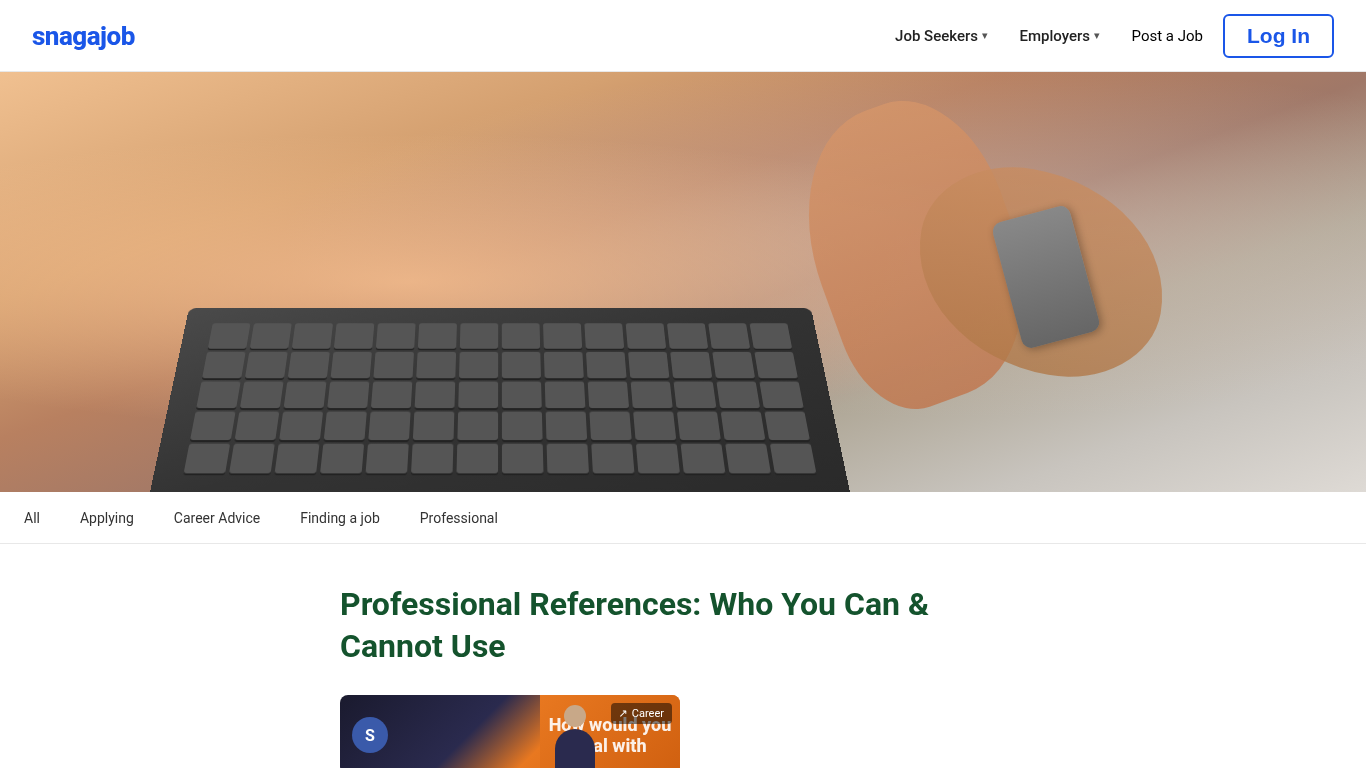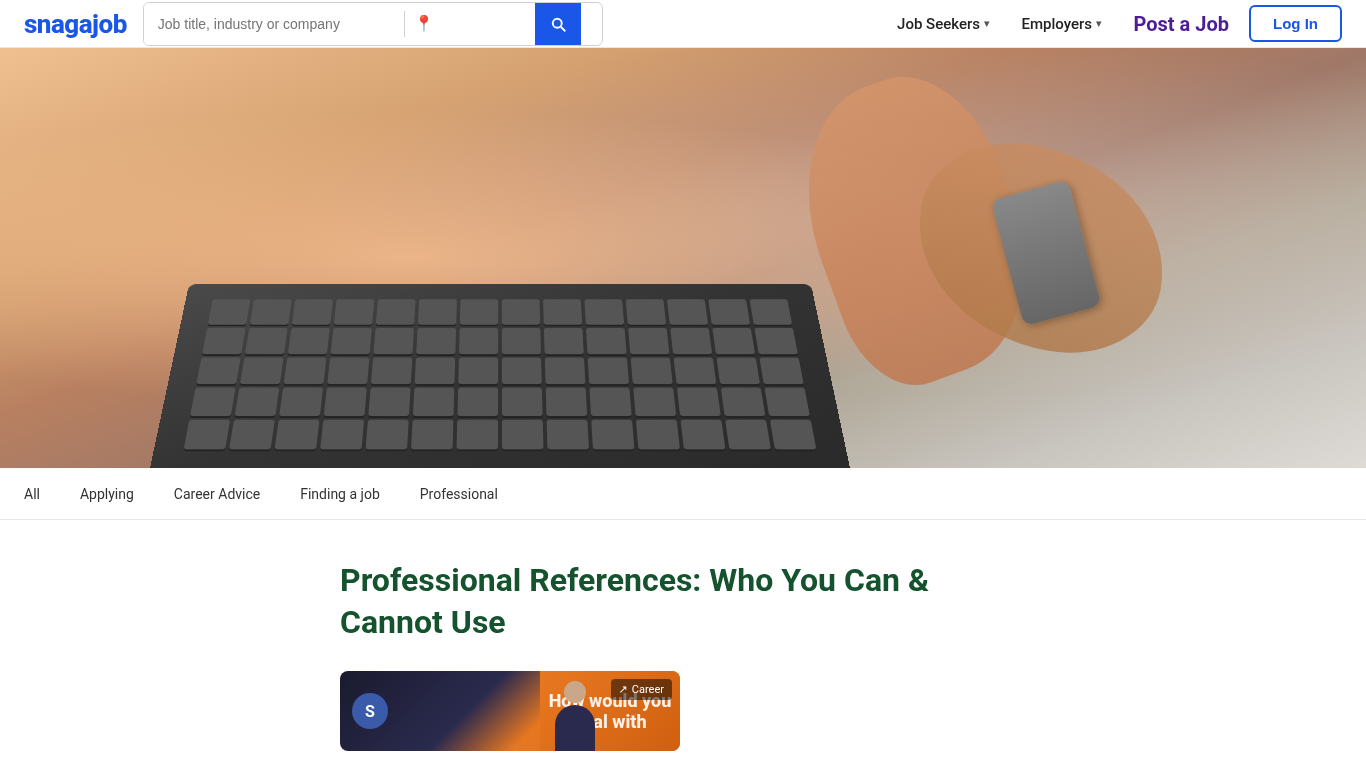--- a/index.html
+++ b/index.html
@@ -12,25 +12,25 @@
       font-family: -apple-system, BlinkMacSystemFont, 'Segoe UI', Roboto, sans-serif;
       width: 1366px;
       overflow-x: hidden;
       background: #fff;
     }
 
     
     .header {
       display: flex;
       align-items: center;
-      padding: 0 24px;
-      height: 48px;
+      padding: 0 32px;
+      height: 72px;
       background: #fff;
       border-bottom: 1px solid #e8e8e8;
-      gap: 16px;
+      gap: 28px;
     }
 
     .logo {
       font-size: 26px;
       font-weight: 800;
       color: #1a56e8;
       letter-spacing: -0.5px;
       text-decoration: none;
       white-space: nowrap;
       flex-shrink: 0;
@@ -129,35 +129,35 @@
       font-weight: 500;
       justify-content: flex-end;
     }
 
     .nav-item .chevron {
       font-size: 11px;
       color: #555;
     }
 
     .post-job-link {
-      font-size: 20px;
-      color: #4c1d95;
-      font-weight: 700;
+      font-size: 15px;
+      color: #000000;
+      font-weight: 400;
       cursor: pointer;
       padding: 8px 12px;
       white-space: nowrap;
     }
 
     .login-btn {
       border: 2px solid #1a56e8;
       background: #fff;
       color: #1a56e8;
       padding: 8px 22px;
       border-radius: 6px;
-      font-size: 15px;
+      font-size: 21px;
       font-weight: 600;
       cursor: pointer;
       white-space: nowrap;
     }
 
     
     .hero {
       width: 1366px;
       height: 420px;
       background: linear-gradient(135deg, #f5c9a0 0%, #e8a87c 20%, #d4956a 35%, #c08060 45%, #a0887a 60%, #b8b0aa 75%, #d0cdc8 90%, #e8e5e0 100%);
@@ -384,33 +384,20 @@
   </style>
 </head>
 <body>
 
 <header class="header">
 
   <a class="logo">
     <span class="snaga">snaga</span><span class="job">job</span>
   </a>
 
-  <div class="search-bar">
-    <input class="search-job-input" type="text" placeholder="Job title, industry or company" style="">
-    <div class="search-divider"></div>
-    <div class="location-wrapper">
-      <span class="location-pin-icon">📍</span>
-      <input class="location-input" type="text" style="">
-    </div>
-    <button class="search-btn">
-      <svg viewBox="0 0 24 24">
-        <path d="M21 21l-4.35-4.35M17 11A6 6 0 1 1 5 11a6 6 0 0 1 12 0z" stroke="#fff" stroke-width="2.5" fill="none" stroke-linecap="round"></path>
-      </svg>
-    </button>
-  </div>
 
   <nav class="nav-links">
     <a class="nav-item">
       <span>Job Seekers</span>
       <span class="chevron">▾</span>
     </a>
     <a class="nav-item">
       <span>Employers</span>
       <span class="chevron">▾</span>
     </a>

